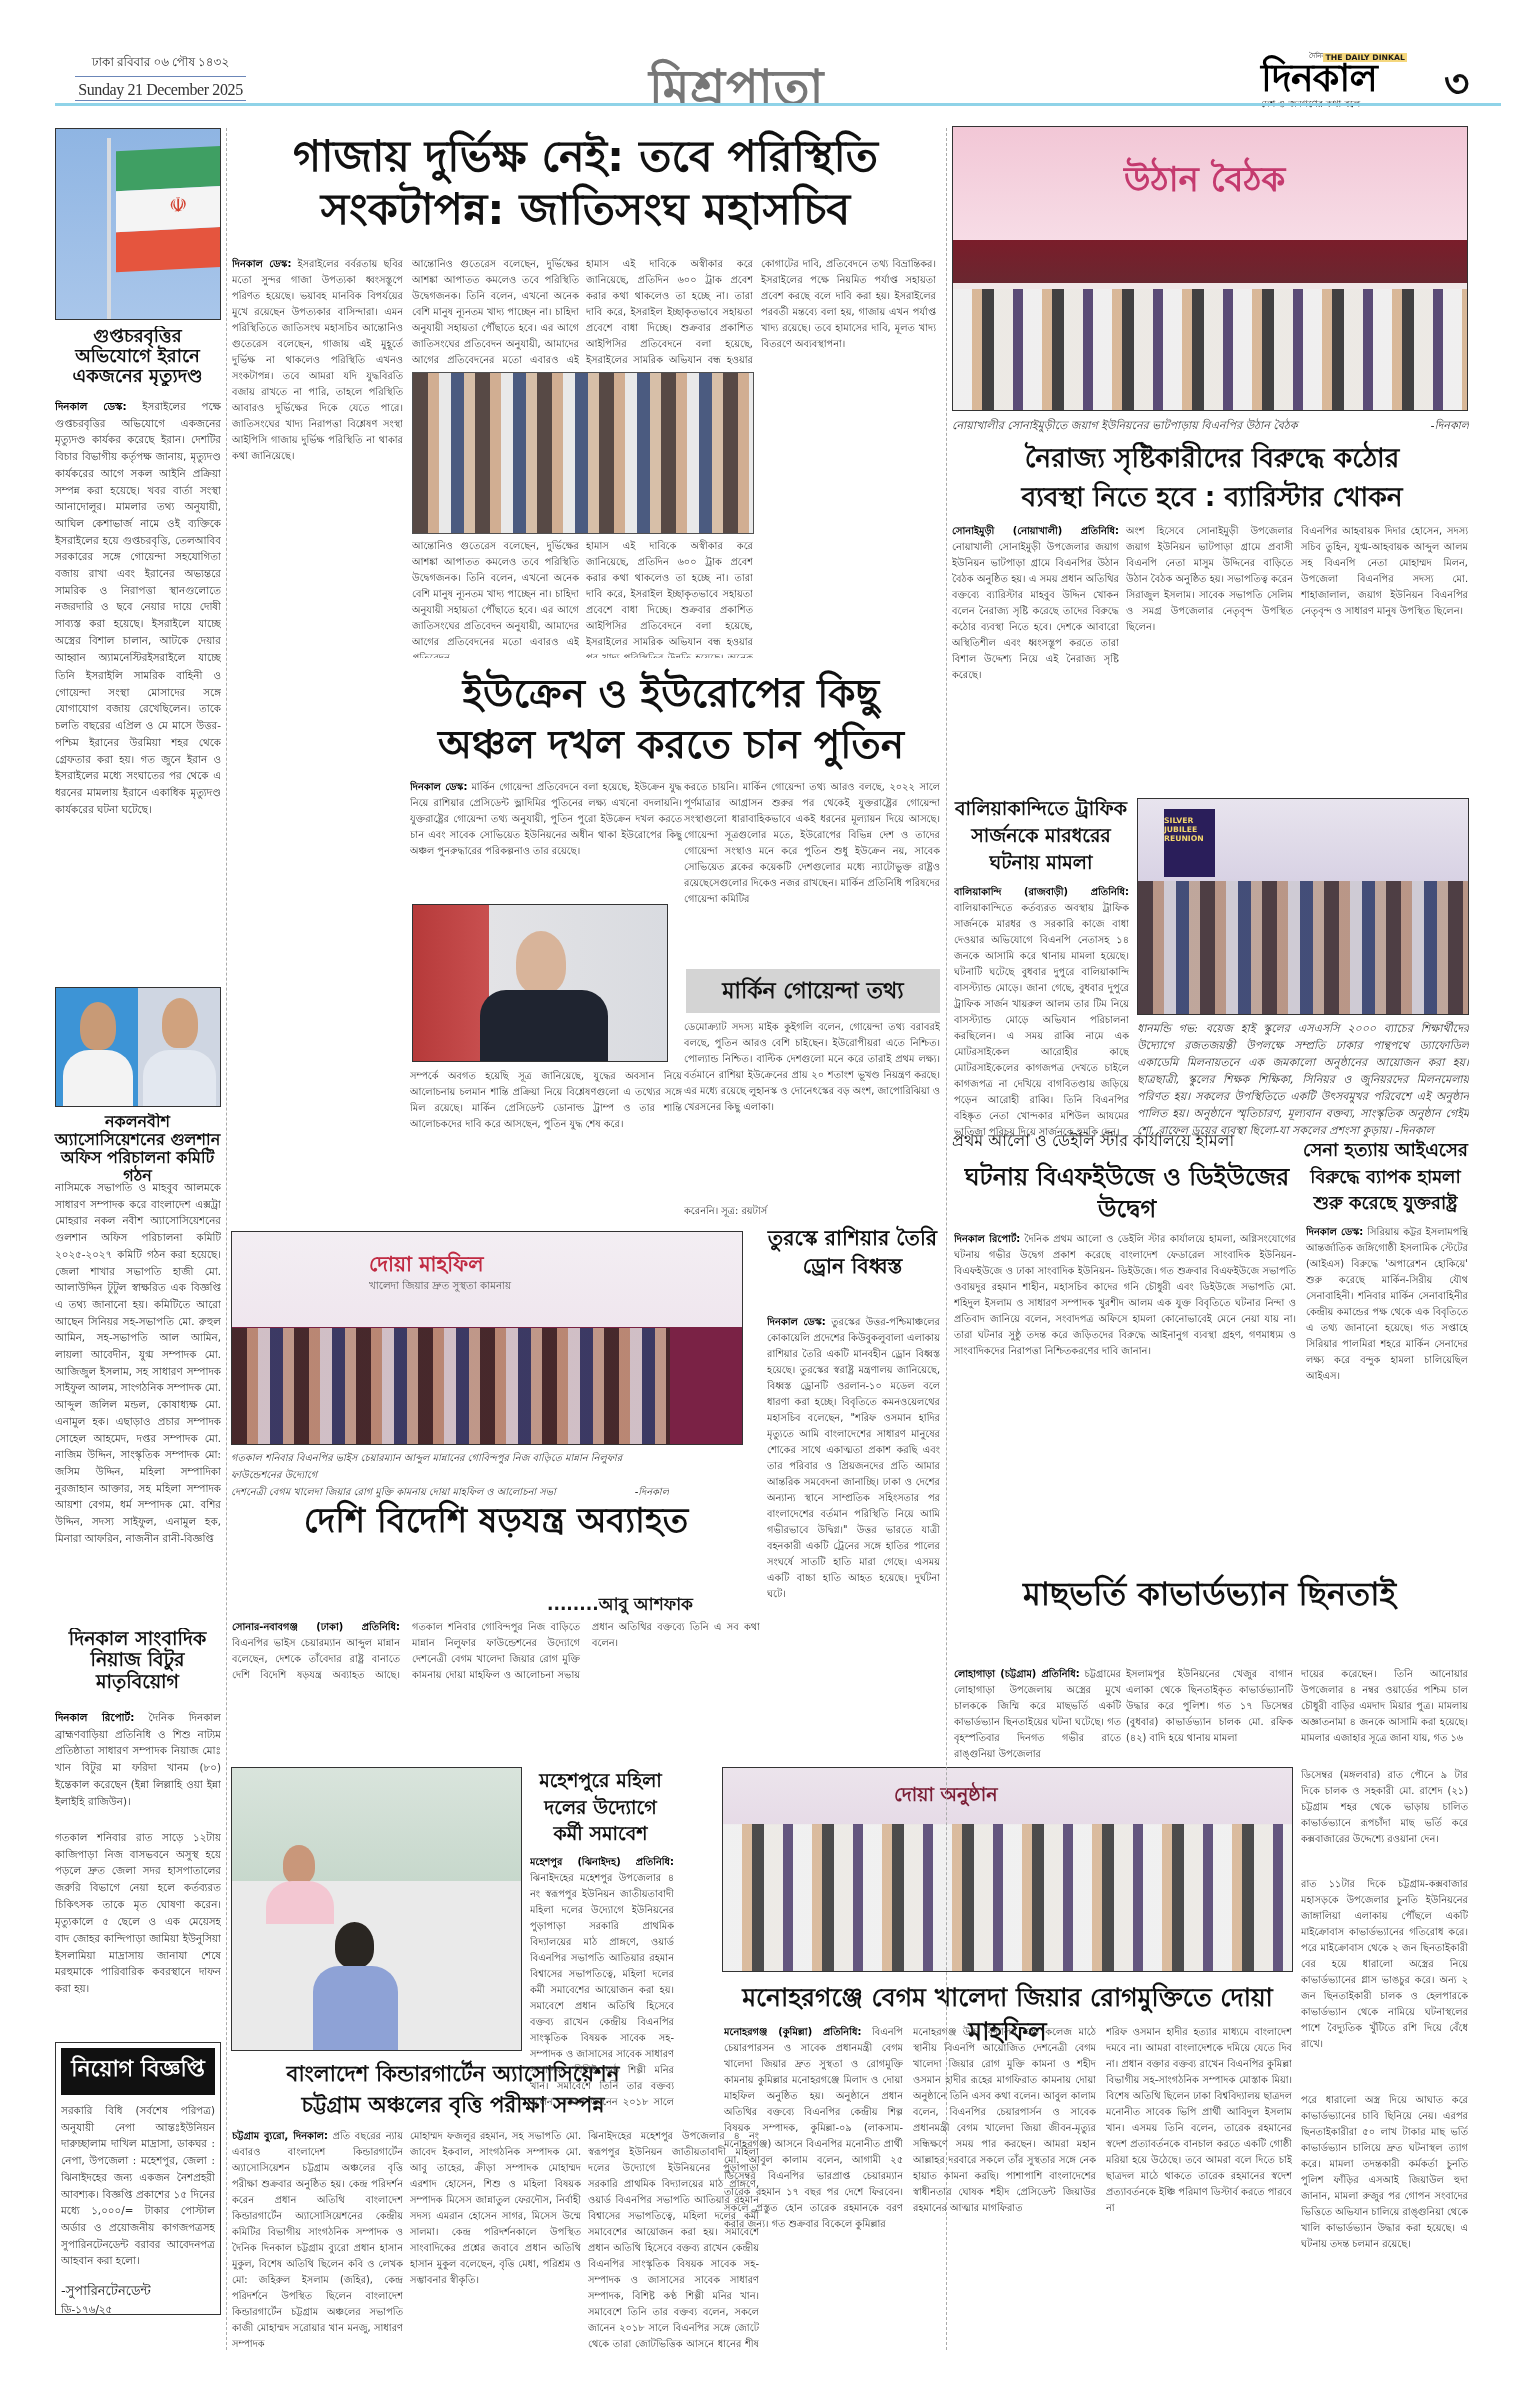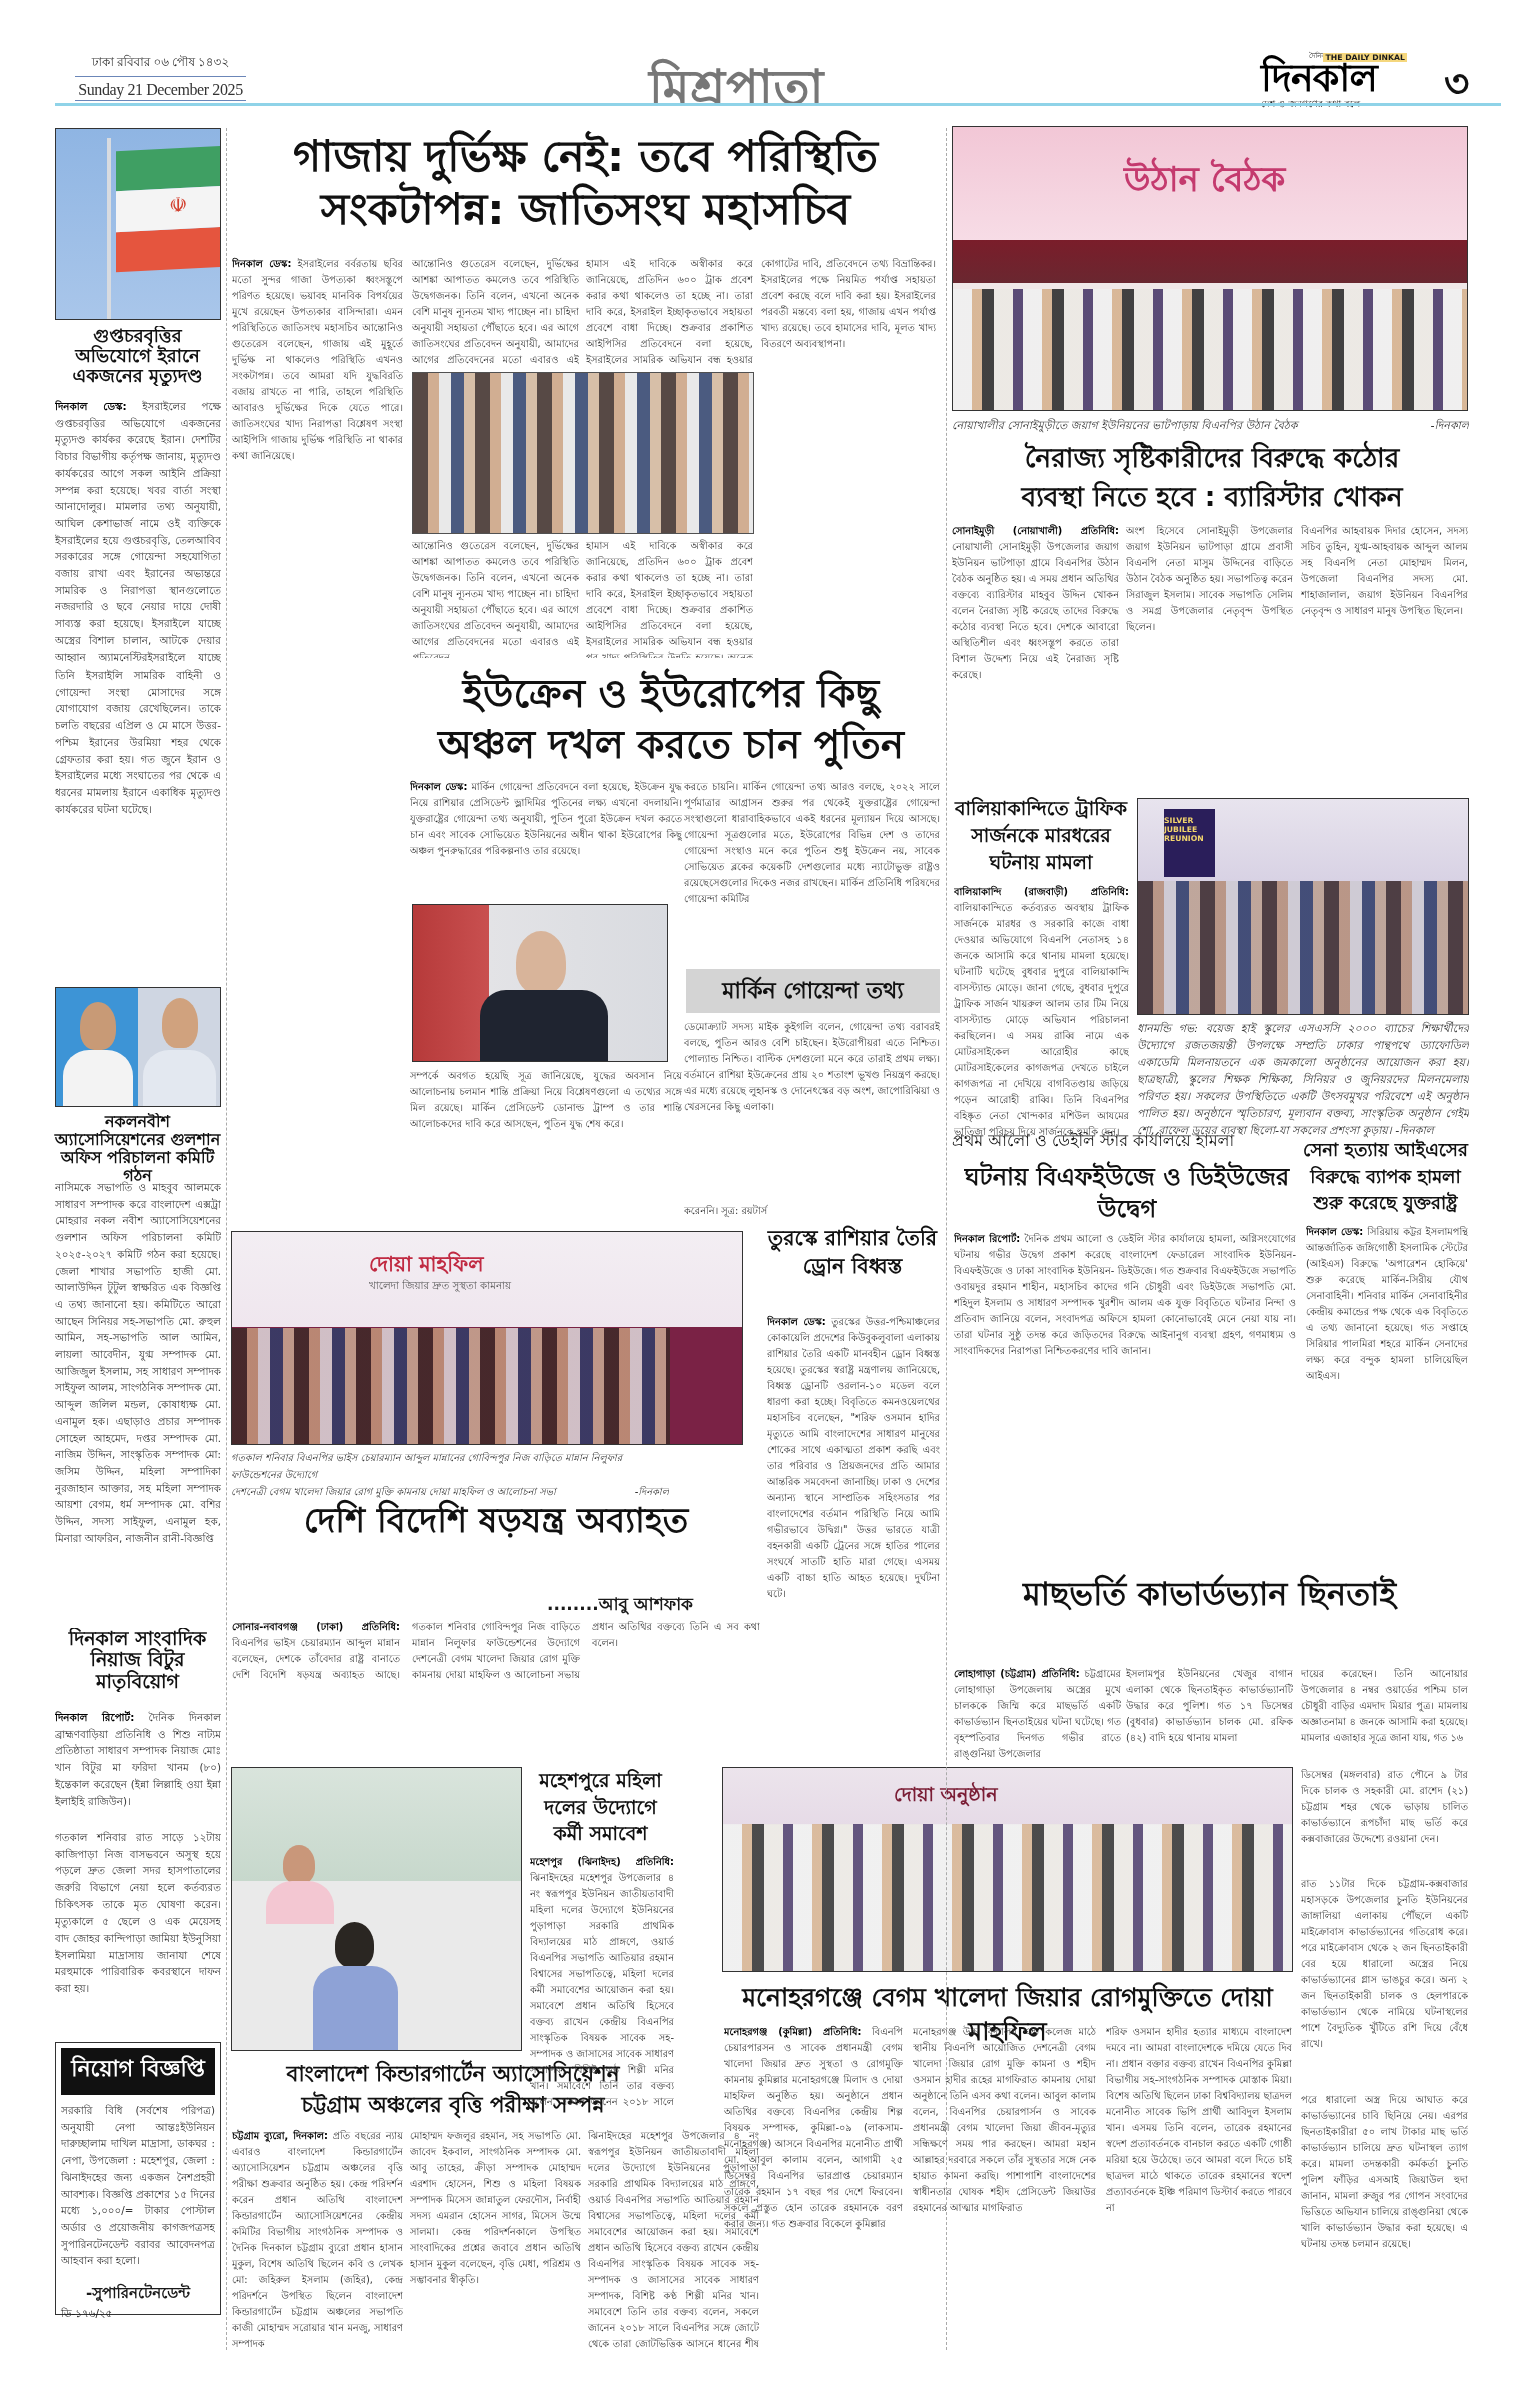--- a/index.html
+++ b/index.html
@@ -81,21 +81,21 @@
 <div class="abs txt" style="left:55px;top:1179px;width:166px;height:444px;font-size:10.3px;line-height:16.7px">নাসিমকে সভাপতি ও মাহবুব আলমকে সাধারণ সম্পাদক করে বাংলাদেশ এক্সট্রা মোহরার নকল নবীশ অ্যাসোসিয়েশনের গুলশান অফিস পরিচালনা কমিটি ২০২৫-২০২৭ কমিটি গঠন করা হয়েছে। জেলা শাখার সভাপতি হাজী মো. আলাউদ্দিন টুটুল স্বাক্ষরিত এক বিজ্ঞপ্তি এ তথ্য জানানো হয়। কমিটিতে আরো আছেন সিনিয়র সহ-সভাপতি মো. রুহুল আমিন, সহ-সভাপতি আল আমিন, লায়লা আবেদীন, যুগ্ম সম্পাদক মো. আজিজুল ইসলাম, সহ সাধারণ সম্পাদক সাইফুল আলম, সাংগঠনিক সম্পাদক মো. আব্দুল জলিল মন্ডল, কোষাধ্যক্ষ মো. এনামুল হক। এছাড়াও প্রচার সম্পাদক সোহেল আহমেদ, দপ্তর সম্পাদক মো. নাজিম উদ্দিন, সাংস্কৃতিক সম্পাদক মো: জসিম উদ্দিন, মহিলা সম্পাদিকা নুরজাহান আক্তার, সহ মহিলা সম্পাদক আয়শা বেগম, ধর্ম সম্পাদক মো. বশির উদ্দিন, সদস্য সাইফুল, এনামুল হক, মিনারা আফরিন, নাজনীন রানী-বিজ্ঞপ্তি</div>
 
 <div class="abs hl" style="left:53px;top:1628px;width:169px;font-size:19px">দিনকাল সাংবাদিক নিয়াজ বিটুর মাতৃবিয়োগ</div>
 <div class="abs txt" style="left:55px;top:1709px;width:166px;height:120px;font-size:10.3px;line-height:16.7px"><b>দিনকাল রিপোর্ট:</b> <span>দৈনিক দিনকাল ব্রাহ্মণবাড়িয়া প্রতিনিধি ও শিশু নাট্যম প্রতিষ্ঠাতা সাধারণ সম্পাদক নিয়াজ মোঃ খান বিটুর মা ফরিদা খানম (৮০) ইন্তেকাল করেছেন (ইন্না লিল্লাহি ওয়া ইন্না ইলাইহি রাজিউন)।</span></div>
 <div class="abs txt" style="left:55px;top:1829px;width:166px;height:101px;font-size:10.3px;line-height:16.7px">গতকাল শনিবার রাত সাড়ে ১২টায় কাজিপাড়া নিজ বাসভবনে অসুস্থ হয়ে পড়লে দ্রুত জেলা সদর হাসপাতালের জরুরি বিভাগে নেয়া হলে কর্তব্যরত চিকিৎসক তাকে মৃত ঘোষণা করেন। মৃত্যুকালে ৫ ছেলে ও এক মেয়েসহ অসংখ্য গুণগ্রাহী রেখে গেছেন।</div>
 <div class="abs txt" style="left:55px;top:1930px;width:166px;height:85px;font-size:10.3px;line-height:16.7px">বাদ জোহর কান্দিপাড়া জামিয়া ইউনুসিয়া ইসলামিয়া মাদ্রাসায় জানাযা শেষে মরহুমাকে পারিবারিক কবরস্থানে দাফন করা হয়।</div>
 
 <div class="abs ad-box" style="left:55px;top:2042px;width:166px;height:273px">
   <div class="ad-title" style="font-size:22px">নিয়োগ বিজ্ঞপ্তি</div>
   <div class="txt" style="font-size:10.3px;line-height:16.7px;margin-top:6.8px;height:179px">সরকারি বিধি (সর্বশেষ পরিপত্র) অনুযায়ী নেপা আন্তঃইউনিয়ন দারুচ্ছালাম দাখিল মাদ্রাসা, ডাকঘর : নেপা, উপজেলা : মহেশপুর, জেলা : ঝিনাইদহের জন্য একজন নৈশপ্রহরী আবশ্যক। বিজ্ঞপ্তি প্রকাশের ১৫ দিনের মধ্যে ১,০০০/= টাকার পোস্টাল অর্ডার ও প্রয়োজনীয় কাগজপত্রসহ সুপারিনটেনডেন্ট বরাবর আবেদনপত্র আহবান করা হলো।</div>
-  <div style="text-align:center;font-weight:bold;font-size:15px">-সুপারিনটেনডেন্ট</div>
+  <div style="text-align:left;font-weight:normal;font-size:13px">-সুপারিনটেনডেন্ট</div>
   <div style="font-size:10.3px">ডি-১৭৬/২৫</div>
 </div>
 
 <div class="dotline" style="left:226px;top:128px;height:2222px"></div>
 
 <div class="abs hl" style="left:231px;top:130px;width:709px;font-size:43px;line-height:53px">
   <div>গাজায় দুর্ভিক্ষ নেই: তবে পরিস্থিতি</div>
   <div>সংকটাপন্ন: জাতিসংঘ মহাসচিব</div>
 </div>
 <div class="abs txt" style="left:232px;top:256px;width:171px;height:385px;font-size:9.8px;line-height:16px"><b>দিনকাল ডেস্ক:</b> <span>ইসরাইলের বর্বরতায় ছবির মতো সুন্দর গাজা উপত্যকা ধ্বংসস্তূপে পরিণত হয়েছে। ভয়াবহ মানবিক বিপর্যয়ের মুখে রয়েছেন উপত্যকার বাসিন্দারা। এমন পরিস্থিতিতে জাতিসংঘ মহাসচিব আন্তোনিও গুতেরেস বলেছেন, গাজায় এই মুহূর্তে দুর্ভিক্ষ না থাকলেও পরিস্থিতি এখনও সংকটাপন্ন। তবে আমরা যদি যুদ্ধবিরতি বজায় রাখতে না পারি, তাহলে পরিস্থিতি আবারও দুর্ভিক্ষের দিকে যেতে পারে। জাতিসংঘের খাদ্য নিরাপত্তা বিশ্লেষণ সংস্থা আইপিসি গাজায় দুর্ভিক্ষ পরিস্থিতি না থাকার কথা জানিয়েছে।</span></div>

